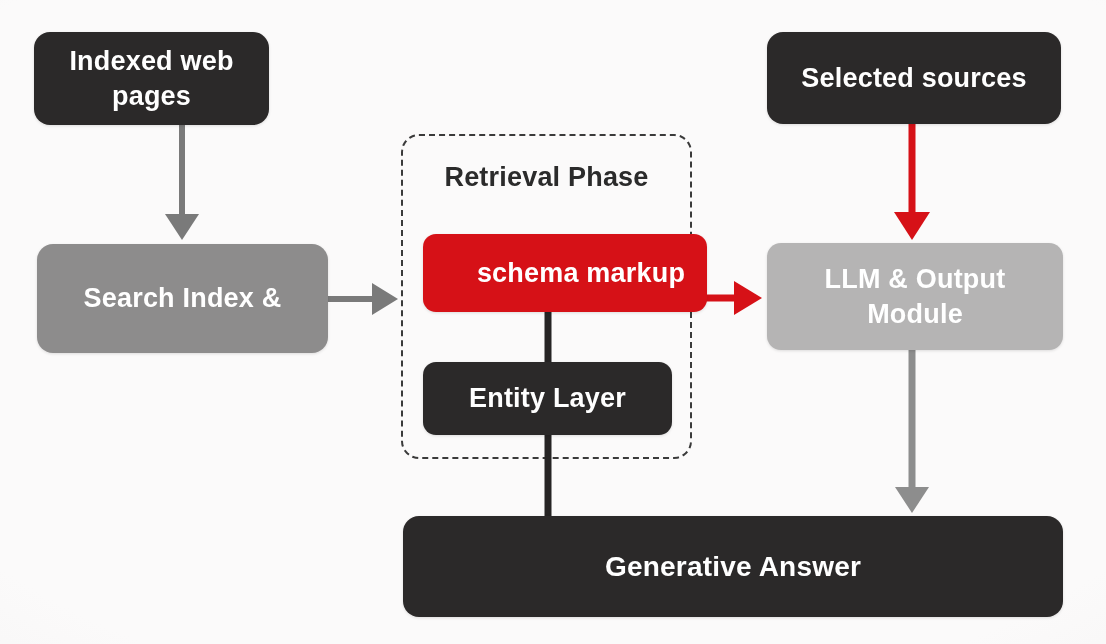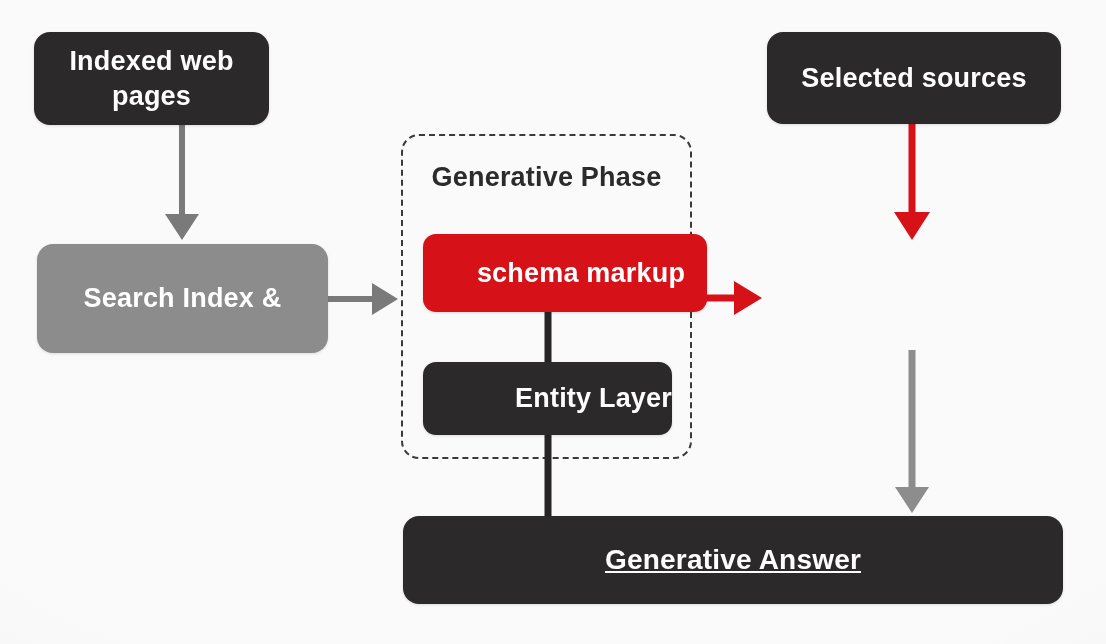--- a/index.html
+++ b/index.html
@@ -30,24 +30,24 @@
     z-index: 3;
   }
   .dark  { background: #2b2929; }
   .mgray { background: #8d8c8c; }
   .lgray { background: #b5b4b4; }
   .red   { background: #d61117; }
 
   .node-indexed   { left: 34px;  top: 32px;  width: 235px; height: 93px;  border-radius: 16px; font-size: 27px; }
   .node-search    { left: 37px;  top: 244px; width: 291px; height: 109px; border-radius: 16px; font-size: 27px; }
   .node-schema    { left: 423px; top: 234px; width: 252px; height: 78px;  border-radius: 13px; font-size: 27px; padding-left: 32px; }
-  .node-entity    { left: 423px; top: 362px; width: 249px; height: 73px;  border-radius: 13px; font-size: 27px; align-items: flex-end; }
+  .node-entity    { left: 423px; top: 362px; width: 249px; height: 73px;  border-radius: 13px; font-size: 27px; }
   .node-selected  { left: 767px; top: 32px;  width: 294px; height: 92px;  border-radius: 16px; font-size: 27px; }
   .node-llm       { left: 767px; top: 243px; width: 296px; height: 107px; border-radius: 14px; font-size: 27px; }
-  .node-generative{ left: 403px; top: 516px; width: 660px; height: 88px; border-radius: 16px; font-size: 28px; text-decoration: underline; }
+  .node-generative{ left: 403px; top: 516px; width: 660px; height: 101px; border-radius: 16px; font-size: 28px; }
 
   .phase-container {
     position: absolute;
     left: 401px; top: 134px;
     width: 291px; height: 325px;
     border: 2.5px dashed #3a3a3a;
     border-radius: 18px;
     box-sizing: border-box;
     z-index: 1;
   }
@@ -65,21 +65,21 @@
     z-index: 2;
     pointer-events: none;
   }
 </style>
 </head>
 <body>
 
 <div class="canvas">
 
   <div class="phase-container">
-    <div class="phase-title">Generative Phase</div>
+    <div class="phase-title">Retrieval Phase</div>
   </div>
 
   <svg class="connectors" width="1106" height="644" viewBox="0 0 1106 644">
 
     <g>
       <line x1="182" y1="125" x2="182" y2="216" stroke="#7a7a7a" stroke-width="6"></line>
       <polygon points="182,240 165,214 199,214" fill="#7a7a7a"></polygon>
     </g>
 
     <g>
@@ -118,18 +118,22 @@
   </div>
 
   <div class="node dark node-entity">
     <span>Entity Layer</span>
   </div>
 
   <div class="node dark node-selected">
     <span>Selected sources</span>
   </div>
 
+  <div class="node lgray node-llm">
+    <span>LLM &amp; Output</span>
+    <span>Module</span>
+  </div>
 
   <div class="node dark node-generative">
     <span>Generative Answer</span>
   </div>
 
 </div>
 
 </body></html>

